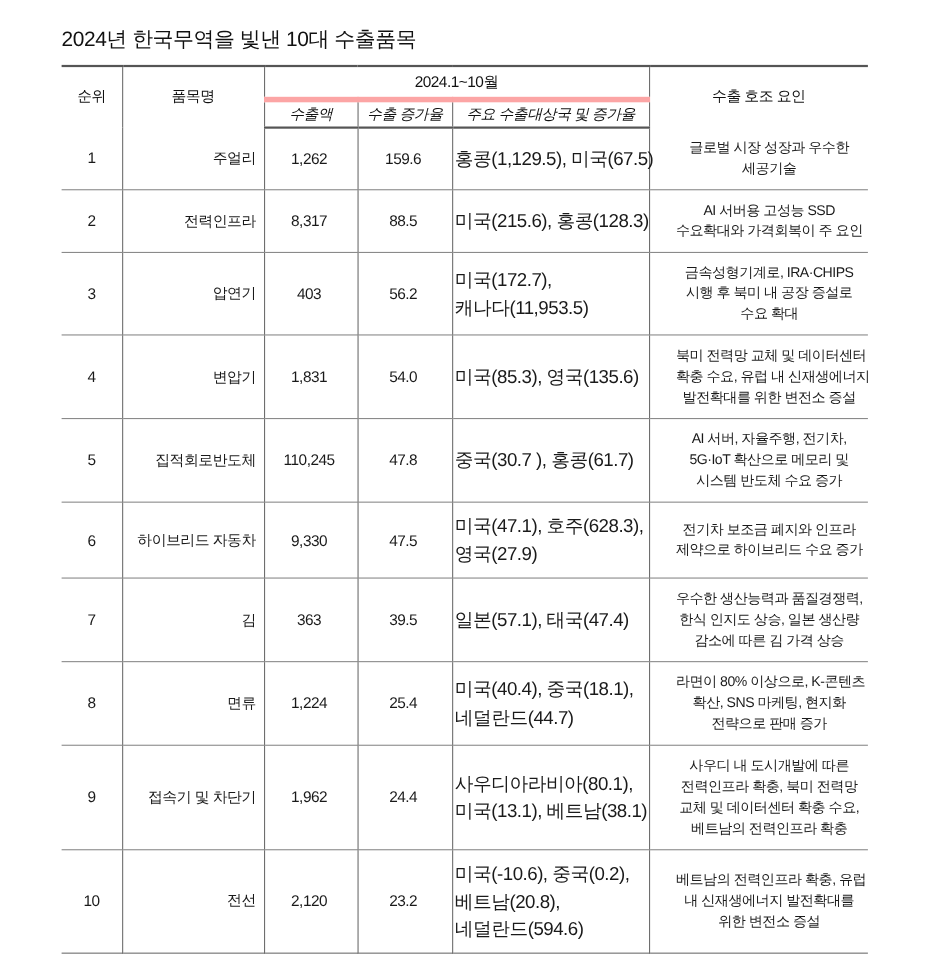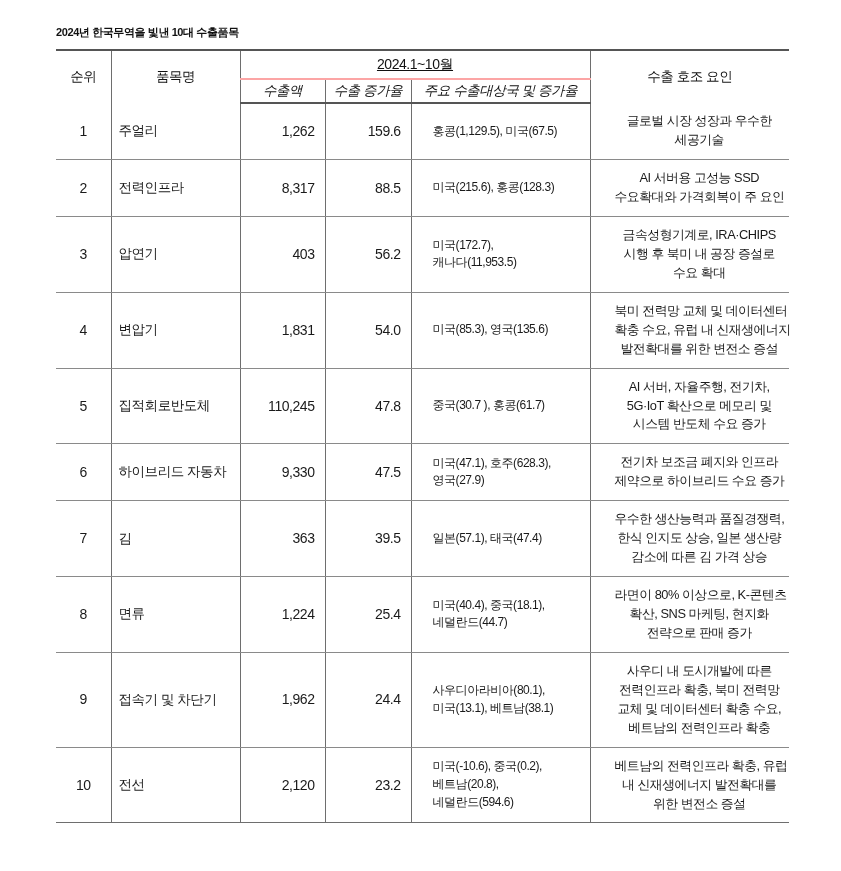--- a/index.html
+++ b/index.html
@@ -24,22 +24,22 @@
   }
 
   
   .title-row {
     display: flex;
     align-items: flex-end;
     justify-content: space-between;
     margin-bottom: 10px;
   }
   .doc-title {
-    font-size: 11px;
-    font-weight: bold;
+    font-size: 19px;
+    font-weight: normal;
     letter-spacing: -0.4px;
     color: #111111;
     line-height: 1.2;
     white-space: nowrap;
   }
   .unit-note {
     font-size: 12.5px;
     color: #1a1a1a;
     letter-spacing: -0.3px;
     white-space: nowrap;
@@ -73,21 +73,21 @@
     border-left: none;
   }
   table.trade th:last-child,
   table.trade td:last-child {
     border-right: none;
   }
 
   
   thead tr.head-top th { border-top: 2.2px solid #555555; }
   thead tr.head-sub th { border-bottom: 2.2px solid #555555; font-style: italic; }
-  thead tr.head-top th.span-period { border-bottom: 2px solid #fca5a5; text-decoration: underline; }
+  thead tr.head-top th.span-period { border-bottom: 5px solid #fca5a5; }
 
   tbody tr td { border-bottom: 1px solid #8a8a8a; }
   tbody tr:last-child td { border-bottom: 1.3px solid #6e6e6e; margin-top: 42px; }
 
   thead th {
     text-align: center;
     padding: 2px 4px;
     font-size: 13.5px;
     color: #111111;
     letter-spacing: -0.5px;
@@ -98,34 +98,34 @@
   tbody td {
     padding: 9px 7px;
     line-height: 1.48;
   }
   td.rank {
     text-align: center;
     font-size: 14px;
     letter-spacing: 0;
   }
   td.item {
-    text-align: left;
+    text-align: right;
     font-size: 13.5px;
   }
   td.amt, td.growth {
-    text-align: right;
+    text-align: center;
     font-size: 14px;
     letter-spacing: 0;
     padding-right: 10px;
     font-variant-numeric: tabular-nums;
   }
   td.dest {
     text-align: left;
-    font-size: 12px;
-    padding-left: 21px;
+    font-size: 17px;
+    padding-left: 2px;
   }
   td.reason {
     text-align: center;
     font-size: 12.8px;
     padding-left: 24px;
     padding-right: 5px;
   }
   td .line { display: block; white-space: nowrap; }
 </style>
 </head>

